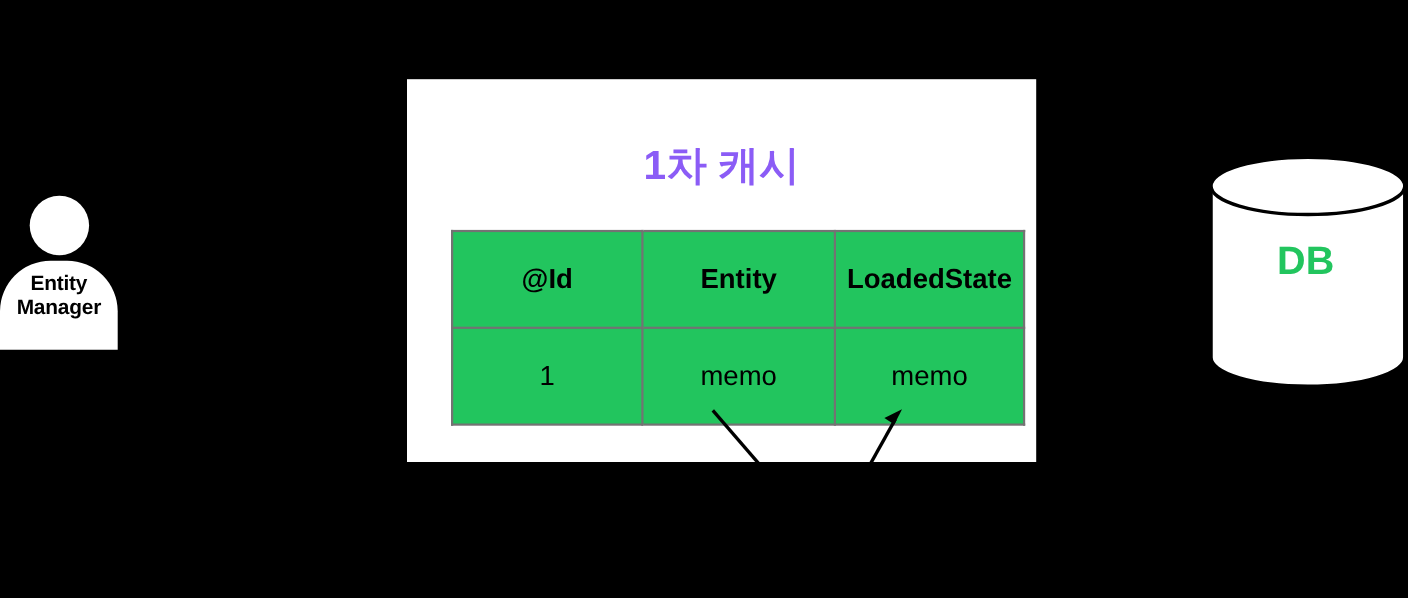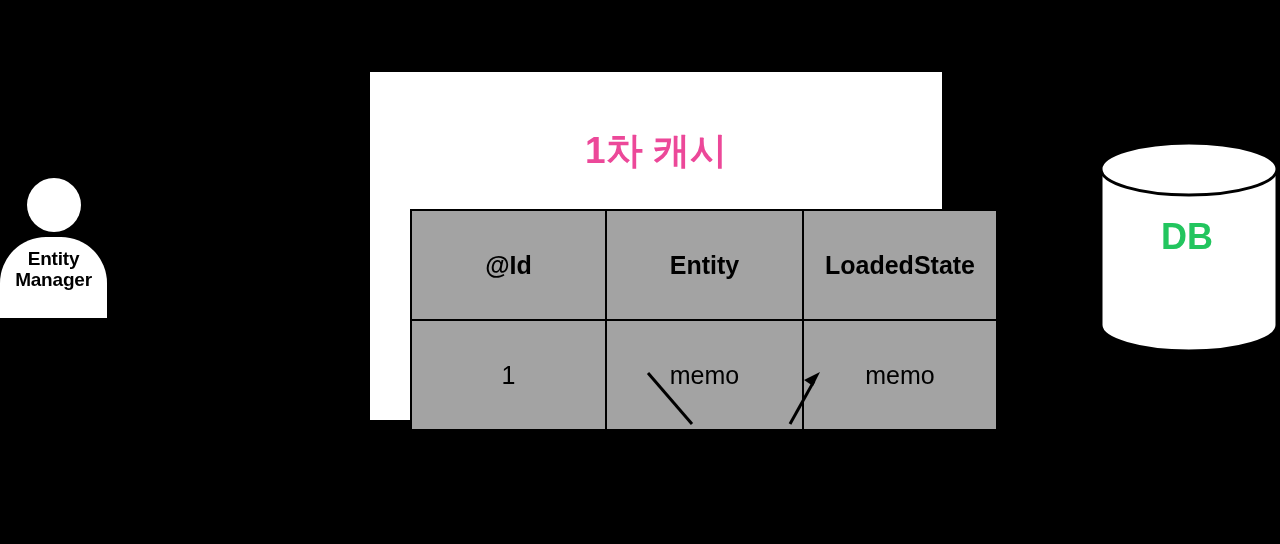--- a/index.html
+++ b/index.html
@@ -69,41 +69,41 @@
     background: #ffffff;
   }
   .cache-title {
     position: absolute;
     left: 0px;
     top: 58px;
     width: 572px;
     text-align: center;
     font-size: 37px;
     font-weight: bold;
-    color: #ec4899;
+    color: #8b5cf6;
     line-height: 42px;
   }
 
   
   .cache-table {
     position: absolute;
     left: 40px;
     top: 137px;
     width: 490px;
     border-collapse: collapse;
     table-layout: fixed;
   }
   .cache-table td {
-    border: 2px solid #000000;
+    border: 2px solid #737373;
     height: 78px;
     text-align: center;
     vertical-align: middle;
     color: #000000;
-    background: #a3a3a3;
-    padding: 15px;
+    background: #22c55e;
+    padding: 4px;
   }
   .col-id    { width: 163px; }
   .col-ent   { width: 165px; }
   .col-state { width: 162px; }
   .cache-table tr.head-row td {
     font-size: 25px;
     font-weight: bold;
   }
   .cache-table tr.data-row td {
     font-size: 25px;

